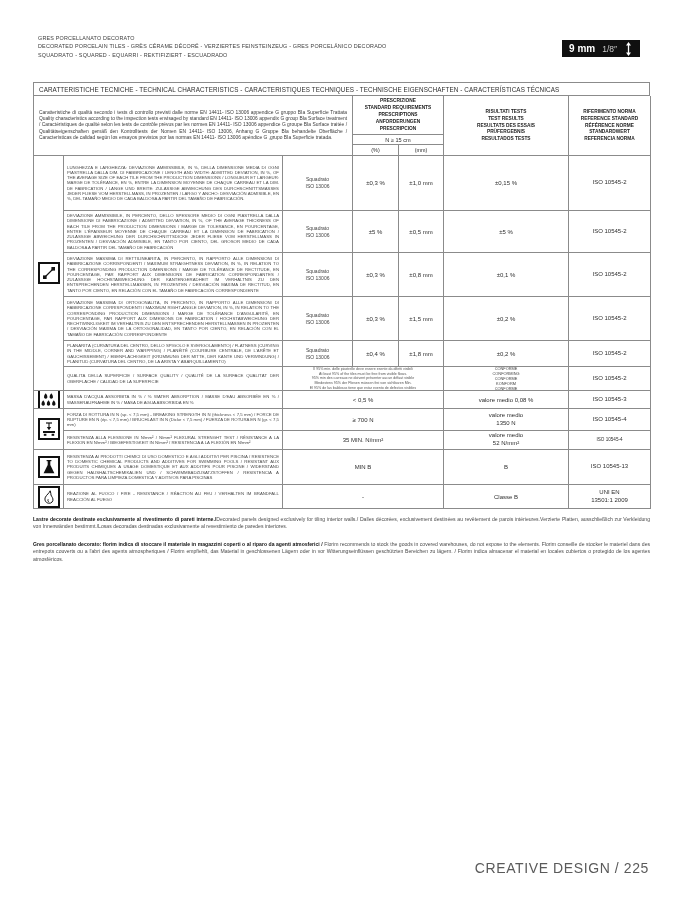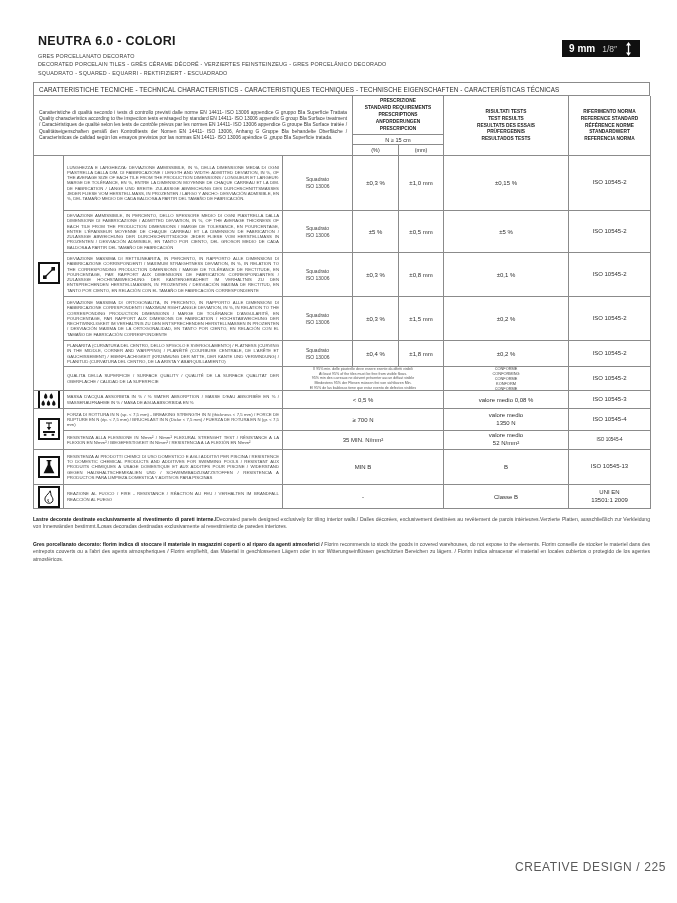--- a/index.html
+++ b/index.html
@@ -56,30 +56,29 @@
   .cell.tiny{flex-direction:column; font-size:3.6px; line-height:1.3; color:#555;}
   .cell.iconcell{background:#fff;}
   .icon-box{width:22px; height:22px; border:2px solid #111; box-sizing:border-box; display:flex; align-items:center; justify-content:center; background:#fff;}
   .icon-box svg{display:block;}
   
   .notes{position:absolute; left:33px; top:516px; width:617px;}
   .note{font-size:5.1px; line-height:1.4; color:#4a4a4a; text-align:justify; margin:0 0 11px 0;}
   .note b{color:#111;}
   
   .page-footer{
-    position:absolute; right:11px; top:860px; font-size:12px; color:#5a5a5a; letter-spacing:.6px;
+    position:absolute; right:28px; top:860px; font-size:14px; color:#5a5a5a; letter-spacing:.6px;
   }
 </style>
 </head>
 <body>
 
 <div class="page">
 
   <div class="doc-header">
-    <div class="doc-title">NEUTRA 6.0 -  COLORI</div>
     <div class="doc-sub">GRES PORCELLANATO DECORATO</div>
     <div class="doc-sub">DECORATED PORCELAIN TILES - GRÈS CÉRAME DÉCORÉ - VERZIERTES FEINSTEINZEUG - GRES PORCELÁNICO DECORADO</div>
     <div class="doc-sub">SQUADRATO - SQUARED - EQUARRI - REKTIFIZIERT -  ESCUADRADO</div>
   </div>
 
   <div class="thickness-badge">
     <span class="mm">9 mm</span>
     <span class="inch">1/8″</span>
     <span>
       <svg width="9" height="14" viewBox="0 0 9 14">

